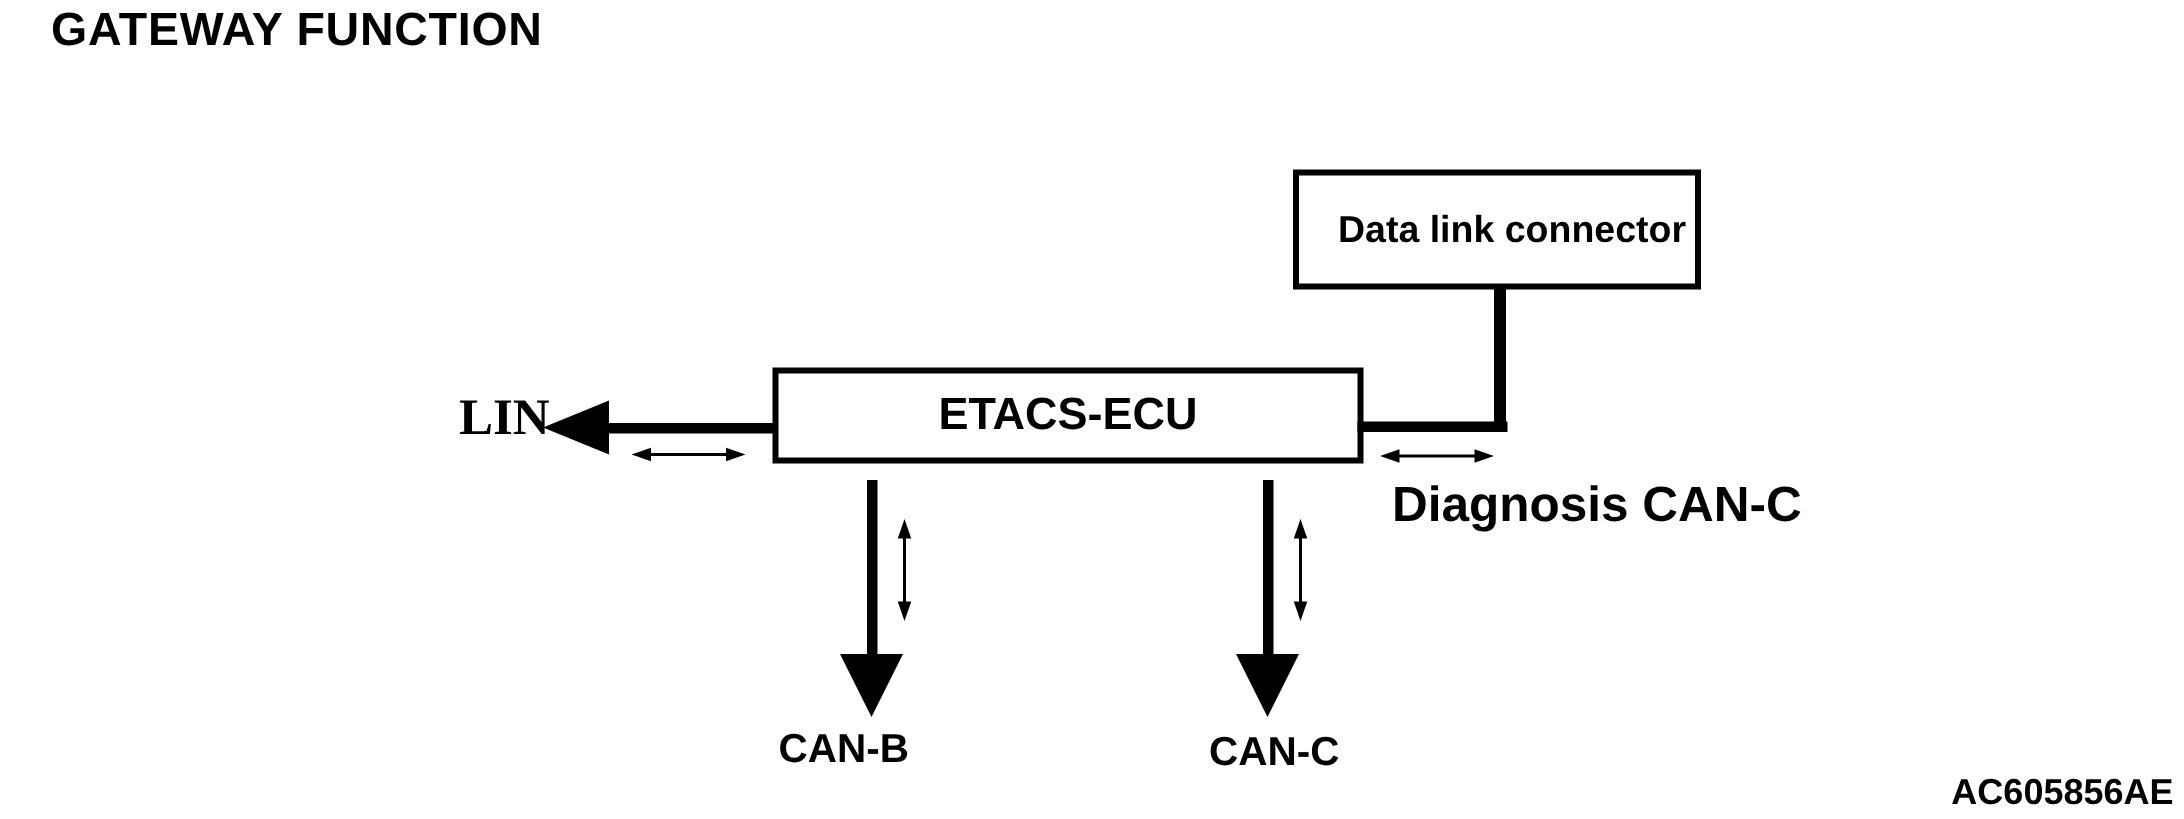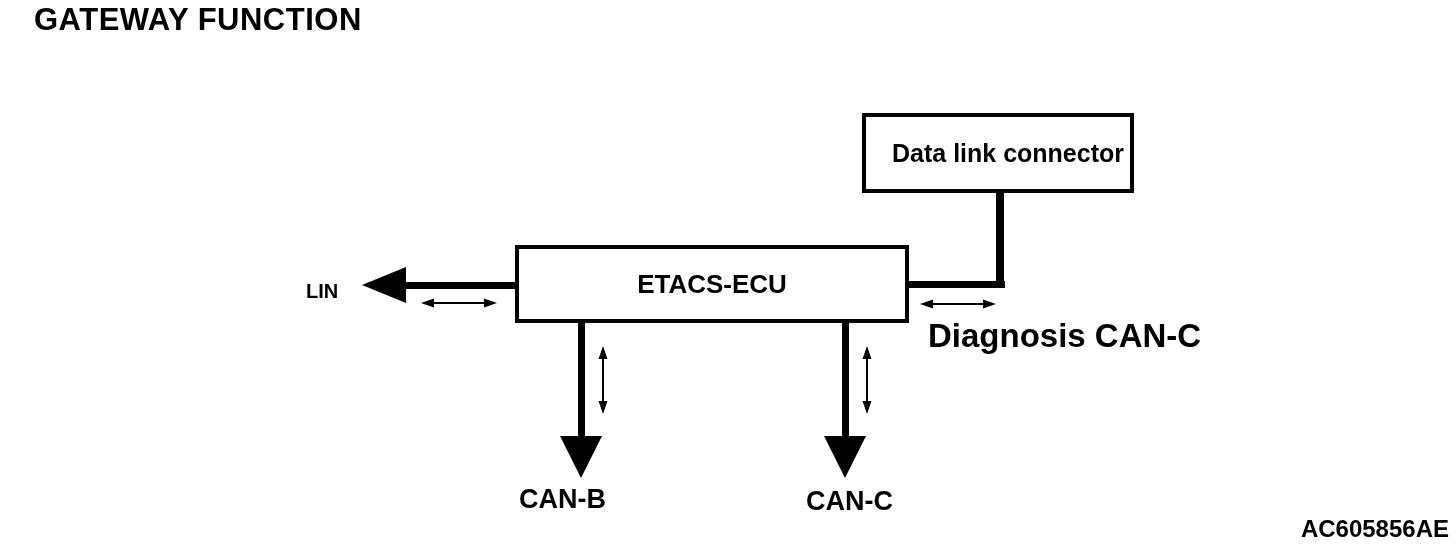--- a/index.html
+++ b/index.html
@@ -42,22 +42,22 @@
     top: 113px;
     width: 272px;
     height: 80px;
     font-size: 25px;
     padding-left: 20px;
   }
   .node-ecu {
     left: 515px;
     top: 245px;
     width: 394px;
-    height: 78px;
-    font-size: 26px;
+    height: 64px;
+    font-size: 30px;
   }
   .hline, .vline {
     position: absolute;
     background: var(--line, #000000);
   }
   .line-lin       { left: 402px; top: 282px; width: 115px; height: 7px; }
   .line-diag      { left: 905px; top: 281px; width: 100px; height: 7px; }
   .line-dlc-drop  { left: 996px; top: 190px; width: 8px;   height: 95px; }
   .line-canb      { left: 578px; top: 320px; width: 7px;   height: 117px; }
   .line-canc      { left: 842px; top: 320px; width: 7px;   height: 117px; }
@@ -78,21 +78,21 @@
     border-right: 21px solid transparent;
     border-top: 42px solid var(--line, #000000);
   }
   .tri-canb { left: 560px; top: 436px; }
   .tri-canc { left: 824px; top: 436px; }
   .lbl {
     position: absolute;
     font-weight: bold;
     white-space: nowrap;
   }
-  .lbl-lin   { left: 306px; top: 280px; font-size: 20px; }
+  .lbl-lin   { left: 306px; top: 260px; font-size: 34px; font-family: Liberation Serif, serif; }
   .lbl-canb  { left: 519px; top: 484px; font-size: 27px; }
   .lbl-canc  { left: 806px; top: 486px; font-size: 27px; }
   .lbl-diag  { left: 928px; top: 317px; font-size: 33px; }
   .lbl-code  { right: 7px;  top: 515px; font-size: 24px; }
   .darr {
     position: absolute;
     display: block;
   }
   .darr-lin  { left: 421px; top: 296px; }
   .darr-diag { left: 920px; top: 297px; }

